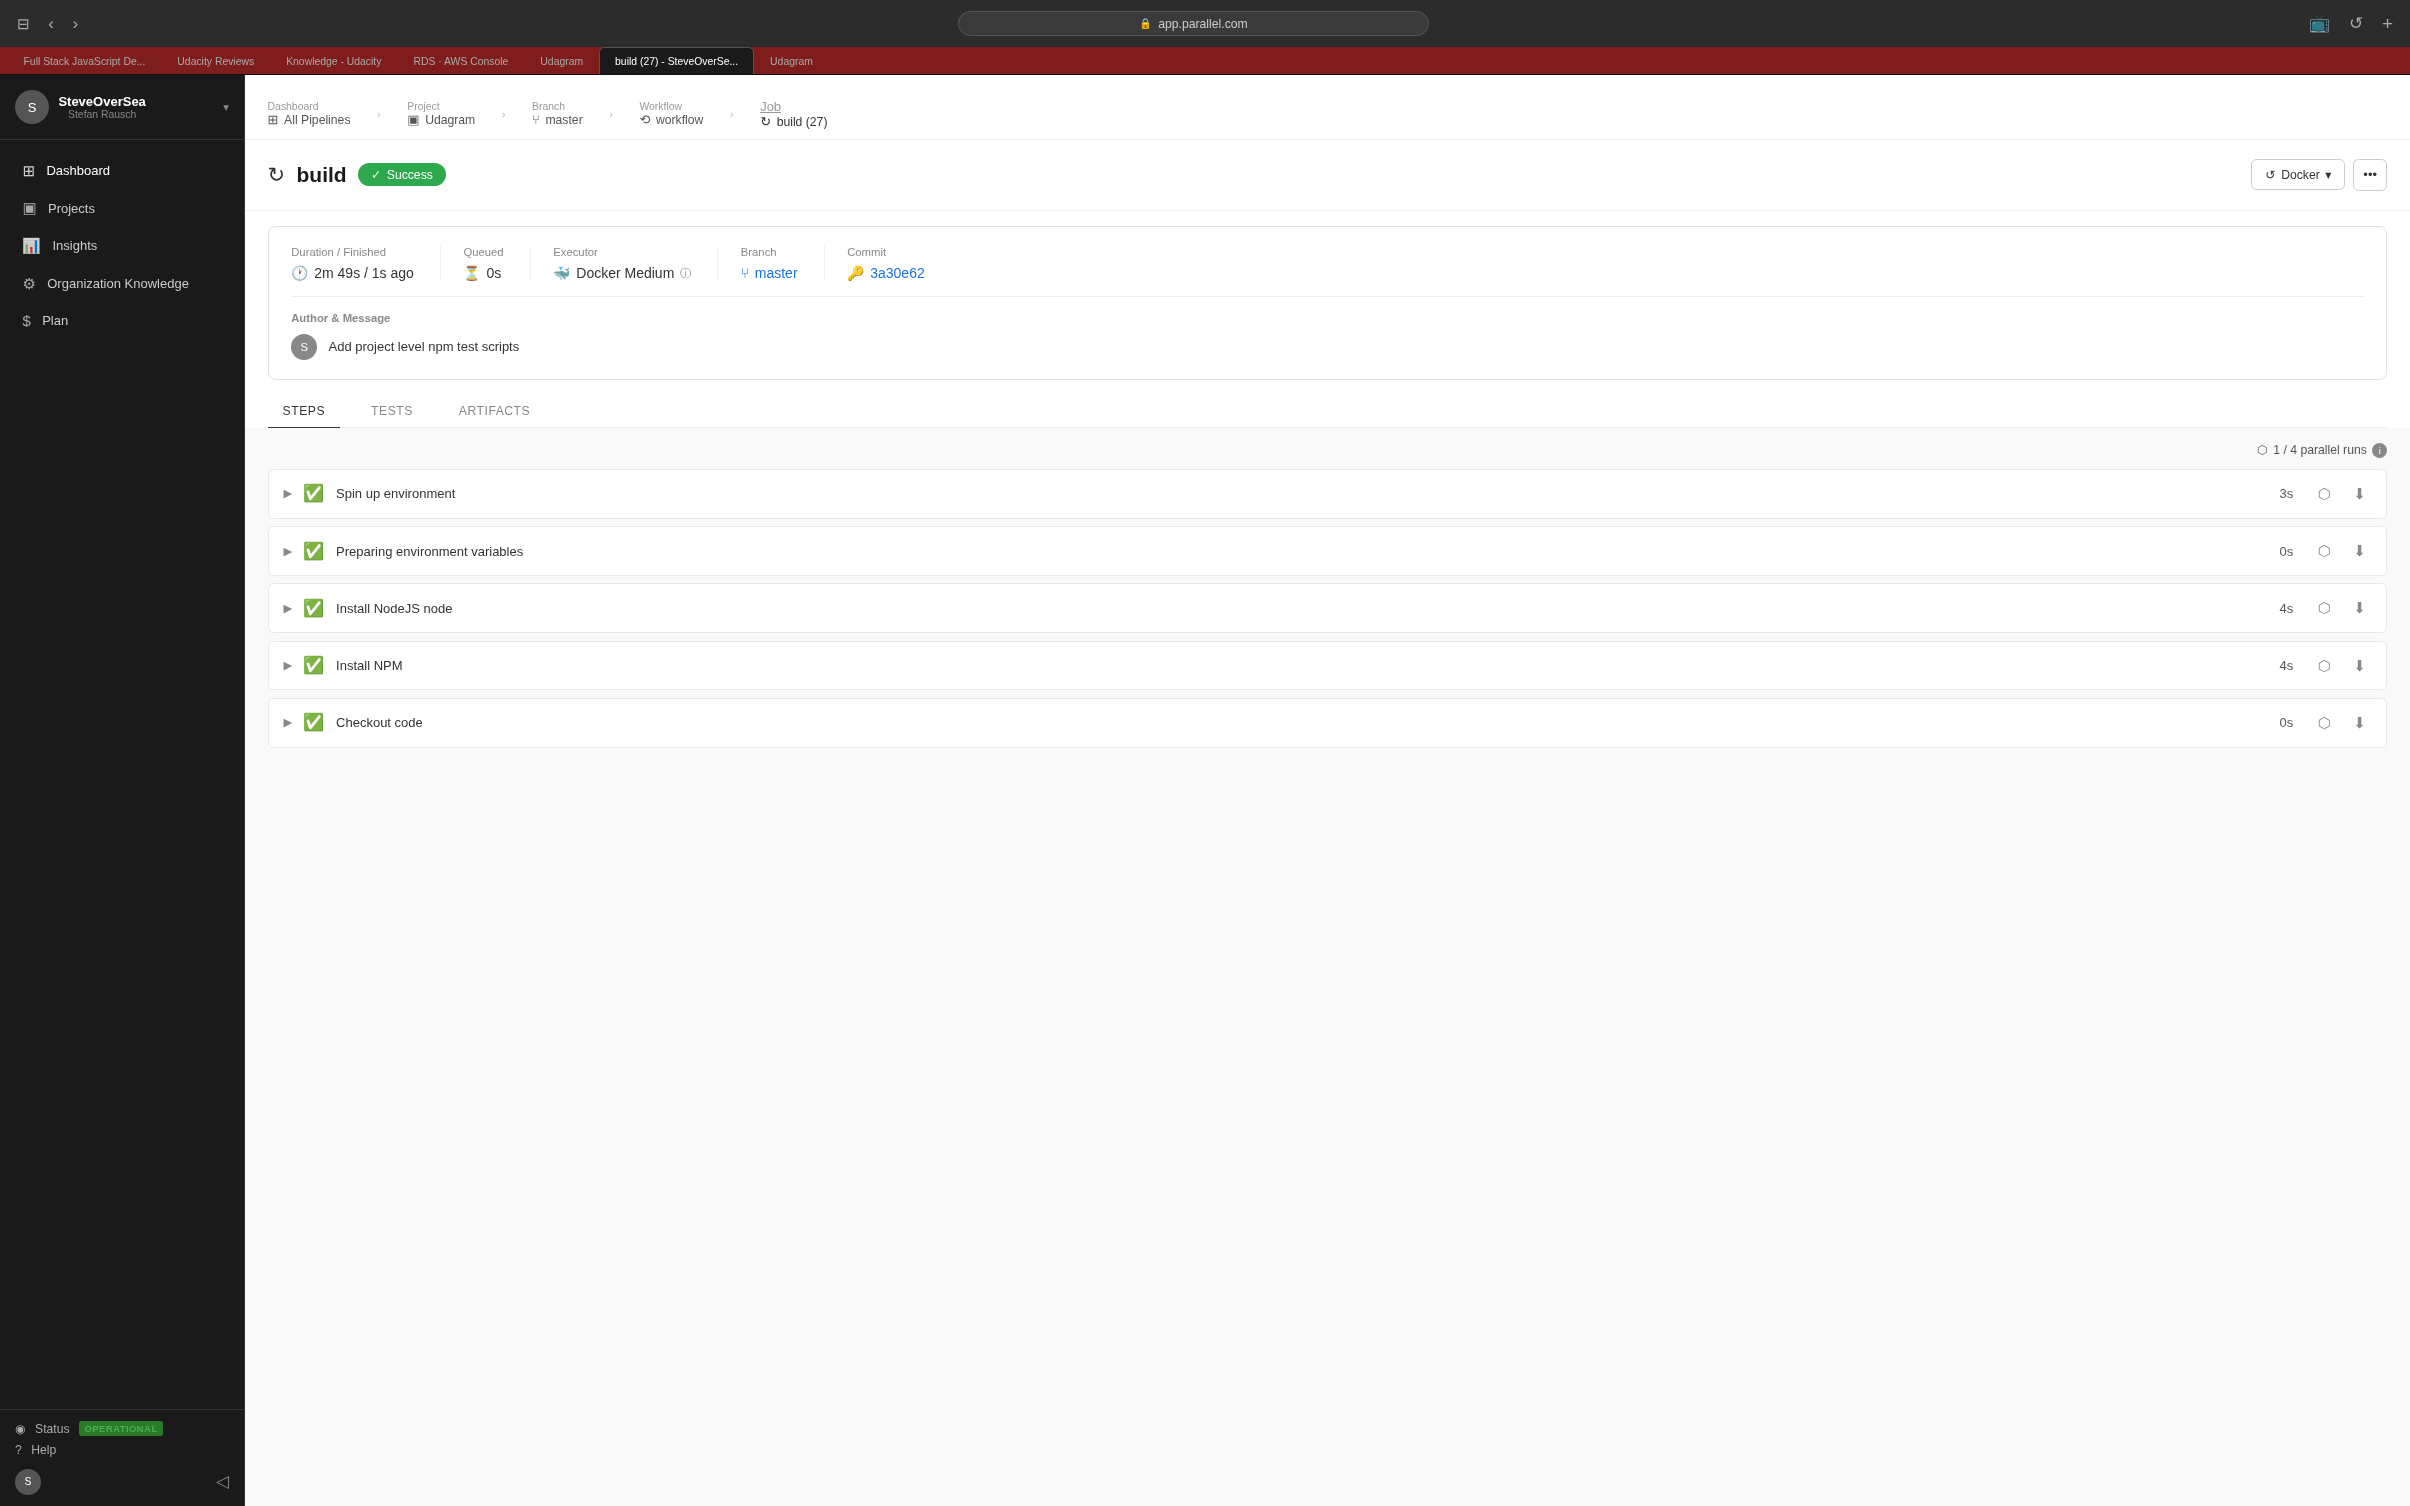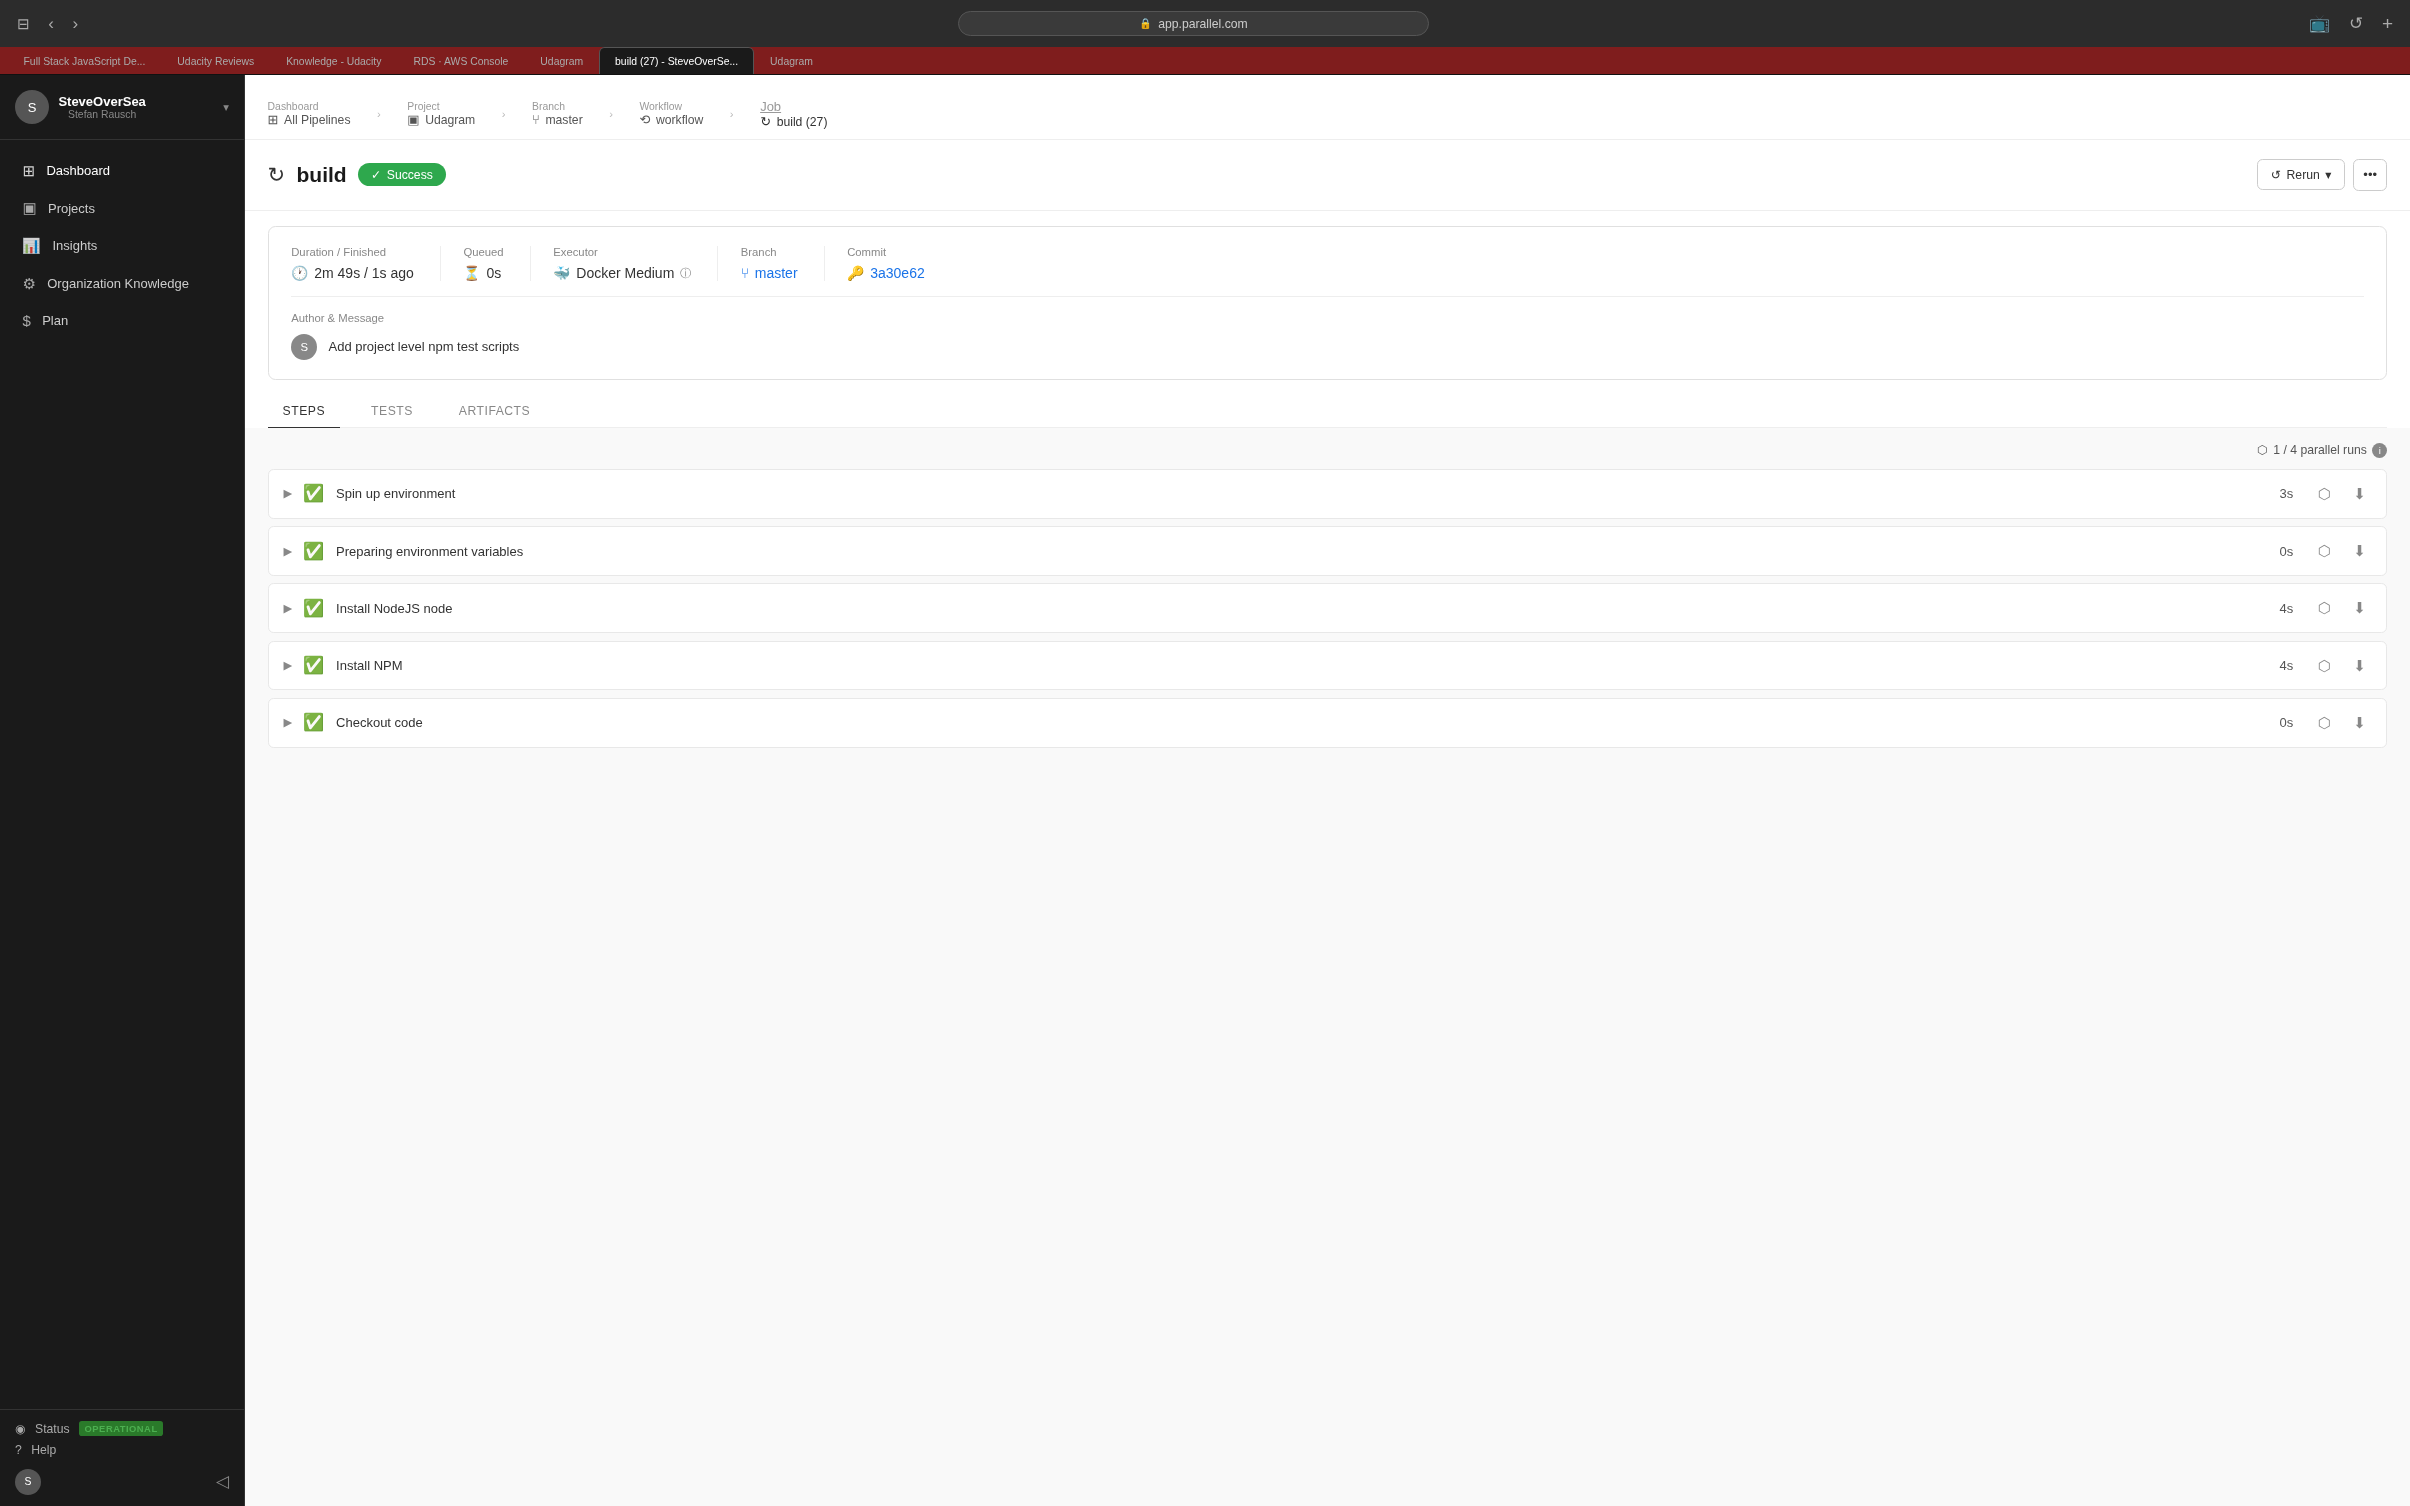--- a/index.html
+++ b/index.html
@@ -65,21 +65,21 @@
     .more-btn { padding: 7.5px 9.4px; border: 0.9px solid #ccc; border-radius: 5.6px; background: #fff; color: #333; cursor: pointer; font-size: 13px; }
 
     
     .build-info-card { margin: 15px 22.6px; border: 0.9px solid #e0e0e0; border-radius: 7.5px; padding: 19px 22.6px; }
     .info-grid { display: flex; gap: 0; }
     .info-cell { padding: 0 26px 0 0; border-right: 0.9px solid #eee; margin-right: 22.6px; }
     .info-cell:last-child { border-right: none; }
     .info-label { font-size: 11.3px; color: #888; margin-bottom: 7.5px; }
     .info-value { font-size: 14px; color: #333; display: flex; align-items: center; gap: 5.6px; font-weight: 500; }
     .info-value.link { color: #1a73e8; cursor: pointer; }
-    .author-label { font-size: 11.3px; color: #888; margin-bottom: 9.4px; }
+    .author-label { font-size: 11.3px; color: #888; margin-bottom: 9.4px; font-weight: bold; }
     .author-message { display: flex; align-items: center; gap: 11.3px; }
     .author-avatar { width: 26px; height: 26px; border-radius: 50%; background: #888; display: flex; align-items: center; justify-content: center; font-size: 11.3px; color: #fff; }
     .author-text { font-size: 13px; color: #333; }
 
     
     .content-tabs { display: flex; gap: 16px; border-bottom: 1.9px solid #eee; margin: 0 22.6px; }
     .content-tab { padding: 9.4px 15px; font-size: 12.2px; color: #888; cursor: pointer; font-weight: 500; letter-spacing: 0.5px; border-bottom: 1.9px solid transparent; margin-bottom: -1.9px; }
     .content-tab.active { color: #333; border-bottom-color: #333; }
 
     
@@ -236,21 +236,21 @@
         <span class="build-icon">↻</span>
         <span class="build-name">build</span>
         <div class="success-badge">
           <span>✓</span>
           <span>Success</span>
         </div>
       </div>
       <div class="build-actions">
         <button class="rerun-btn">
           <span>↺</span>
-          <span>Rerun</span>
+          <span>Docker</span>
           <span>▾</span>
         </button>
         <button class="more-btn">•••</button>
       </div>
     </div>
 
     <div class="build-info-card">
       <div class="info-grid">
         <div class="info-cell">
           <div class="info-label">Duration / Finished</div>

